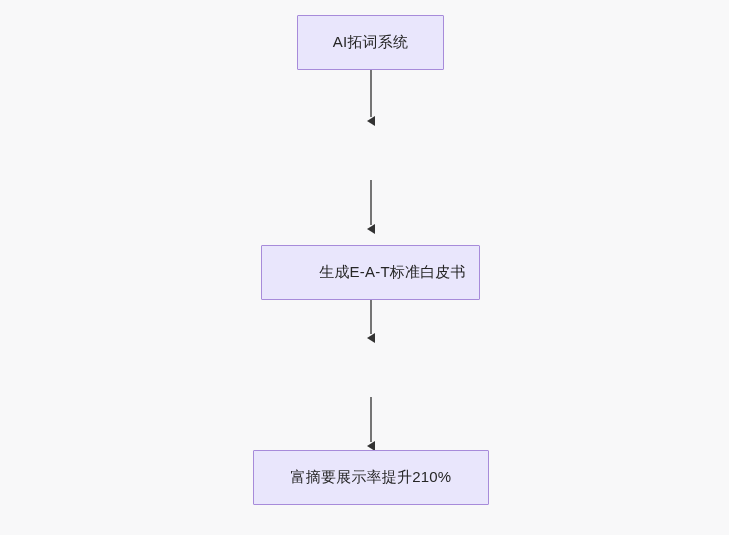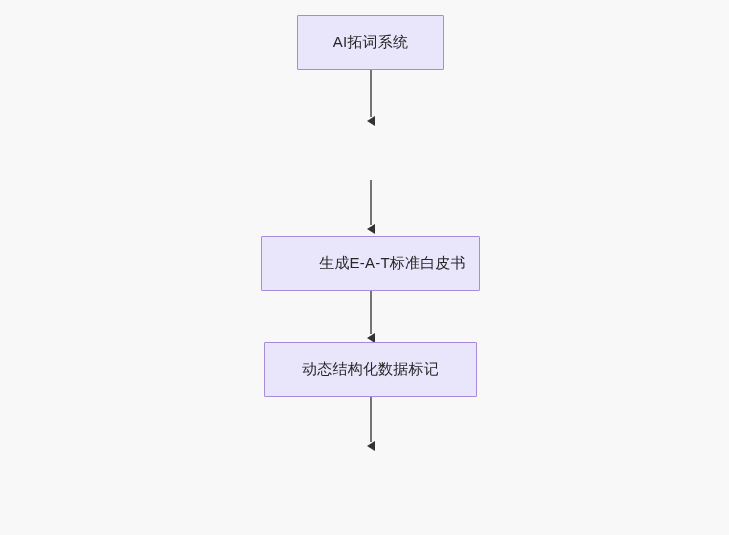--- a/index.html
+++ b/index.html
@@ -43,21 +43,21 @@
     color: #262626;
     font-size: 15px;
     line-height: 1.25;
     letter-spacing: 0.2px;
     white-space: nowrap;
     text-align: center;
   }
   
   #node-0 { left: 297px; top: 15px;  width: 147px; height: 55px; }
   #node-1 { left: 275px; top: 125px; width: 190px; height: 55px; }
-  #node-2 { left: 261px; top: 236px; width: 219px; height: 55px; padding-left: 44px; }
+  #node-2 { left: 261px; top: 245px; width: 219px; height: 55px; padding-left: 44px; }
   #node-3 { left: 264px; top: 342px; width: 213px; height: 55px; }
   #node-4 { left: 253px; top: 450px; width: 236px; height: 55px; }
 </style>
 </head>
 <body>
 
 <div id="flow-canvas">
 
   <svg class="edge-layer" width="729" height="535" viewBox="0 0 729 535" xmlns="http://www.w3.org/2000/svg">
     <defs>
@@ -82,18 +82,18 @@
 
   <div class="node" id="node-0">
     <span class="node-label">AI拓词系统</span>
   </div>
 
 
   <div class="node" id="node-2">
     <span class="node-label">生成E-A-T标准白皮书</span>
   </div>
 
-  <div class="node" id="node-3">
-    <span class="node-label">动态结构化数据标记</span>
+
+  <div class="node" id="node-4">
+    <span class="node-label">富摘要展示率提升210%</span>
   </div>
-
 
 </div>
 
 </body></html>

